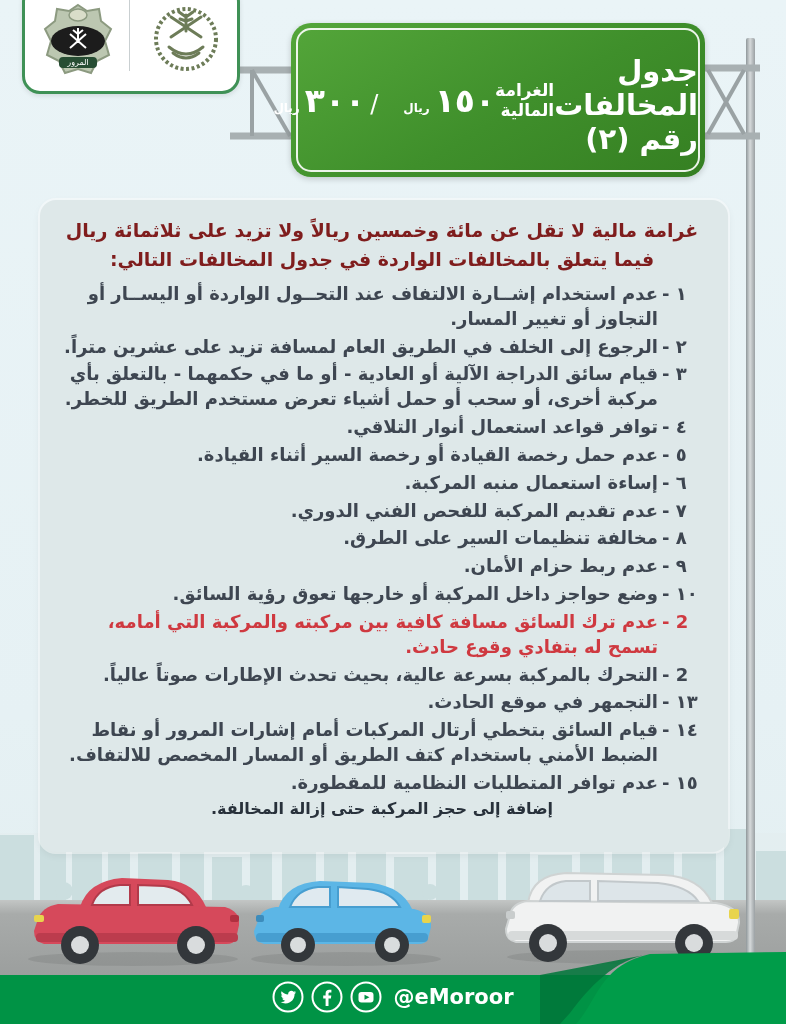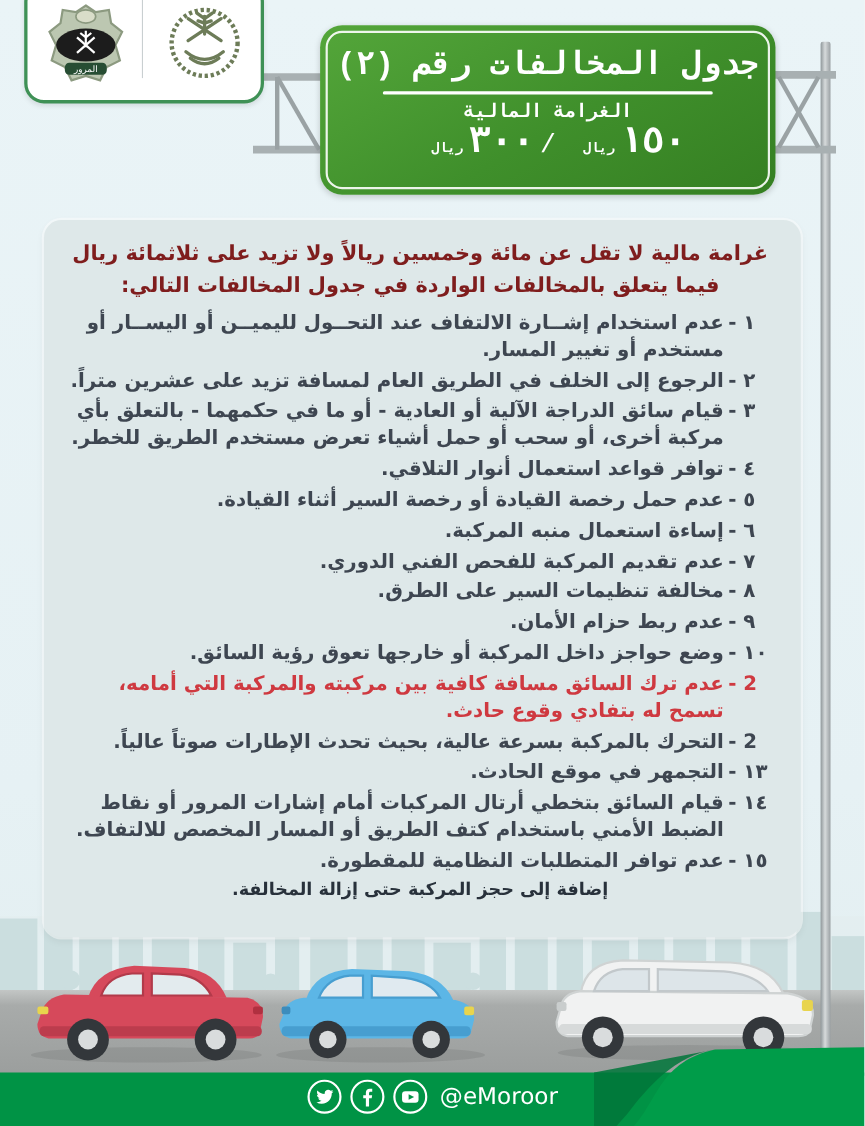--- a/index.html
+++ b/index.html
@@ -6,22 +6,22 @@
   .stage{position:relative;width:786px;height:1024px;overflow:hidden;
          background:linear-gradient(180deg,#eaf4f7 0%,#e6f1f4 70%,#e2eef0 100%);
          font-family:"DejaVu Sans","Liberation Sans",sans-serif;}
   .abs{position:absolute;}
 
   
   .sign{left:291px;top:23px;width:414px;height:154px;border-radius:20px;
         background:linear-gradient(150deg,#54a63a 0%,#3f8f2b 55%,#357f22 100%);
         box-shadow:0 2px 6px rgba(0,0,0,.18);direction:rtl;}
   .sign-inner{position:absolute;inset:5px;border:2px solid rgba(255,255,255,.9);
-        border-radius:15px;display:flex;flex-direction:column;align-items:center;
-        justify-content:flex-start;color:#fff;font-family:Liberation Mono, monospace;}
+        border-radius:15px;display:flex;flex-direction:row;align-items:center;
+        justify-content:space-between;color:#fff;}
   .sign-title{font-size:29px;font-weight:bold;margin-top:10px;letter-spacing:0;}
   .sign-sep{width:300px;height:3px;background:#fff;border-radius:2px;margin:7px 0 5px;}
   .sign-fine{font-size:17px;font-weight:bold;}
   .amounts{display:flex;direction:rtl;align-items:baseline;gap:5px;margin-top:1px;}
   .amt-big{font-size:33px;font-weight:bold;line-height:1;}
   .amt-small{font-size:12px;font-weight:bold;margin-left:20px;}
   .amt-slash{font-size:24px;font-weight:normal;}
 
   
   .logo-card{left:22px;top:-16px;width:212px;height:104px;background:#fff;
@@ -44,21 +44,21 @@
   .txt{flex:1;text-align:right;}
   .row.red{color:#cf3940;}
   .closing{font-size:16px;font-weight:bold;color:#28313b;text-align:center;margin-top:3px;}
 
   
   .road{left:0;top:900px;width:786px;height:78px;
         background:linear-gradient(180deg,#c3c6c5 0%,#a8abaa 18%,#9b9e9d 100%);}
   .footer-web{left:30px;top:1045px;color:#fff;font-weight:bold;font-size:21px;direction:ltr;}
   .social{left:0;top:981px;width:786px;display:flex;justify-content:center;
         align-items:center;gap:7px;}
-  .social-handle{color:#fff;font-weight:normal;font-size:21px;direction:ltr;margin-left:4px;}
+  .social-handle{color:#fff;font-weight:bold;font-size:21px;direction:ltr;margin-left:4px;}
   svg{display:block;}
 </style>
 </head>
 <body>
 
 <div class="stage">
 
   <svg class="abs" style="left:0;top:795px;" width="786" height="110" viewBox="0 0 786 110">
     <rect x="0" y="38" width="786" height="72" fill="#e3eeef" opacity="0.75"></rect>
     <g fill="#cbdedf">
@@ -150,21 +150,21 @@
         <path d="M22 50 q13 10 26 0"></path>
       </g>
     </svg>
   </div>
 
   <div class="abs panel">
     <div class="intro">غرامة مالية لا تقل عن مائة وخمسين ريالاً ولا تزيد على ثلاثمائة ريال فيما يتعلق بالمخالفات الواردة في جدول المخالفات التالي:</div>
 
     <div class="row">
       <span class="num">١ -</span>
-      <span class="txt">عدم استخدام إشــارة الالتفاف عند التحــول لليميــن أو اليســار أو مستخدم أو تغيير المسار.</span>
+      <span class="txt">عدم استخدام إشــارة الالتفاف عند التحــول الواردة أو اليســار أو التجاوز أو تغيير المسار.</span>
     </div>
     <div class="row">
       <span class="num">٢ -</span>
       <span class="txt">الرجوع إلى الخلف في الطريق العام لمسافة تزيد على عشرين متراً.</span>
     </div>
     <div class="row">
       <span class="num">٣ -</span>
       <span class="txt">قيام سائق الدراجة الآلية أو العادية - أو ما في حكمهما - بالتعلق بأي مركبة أخرى، أو سحب أو حمل أشياء تعرض مستخدم الطريق للخطر.</span>
     </div>
     <div class="row">

